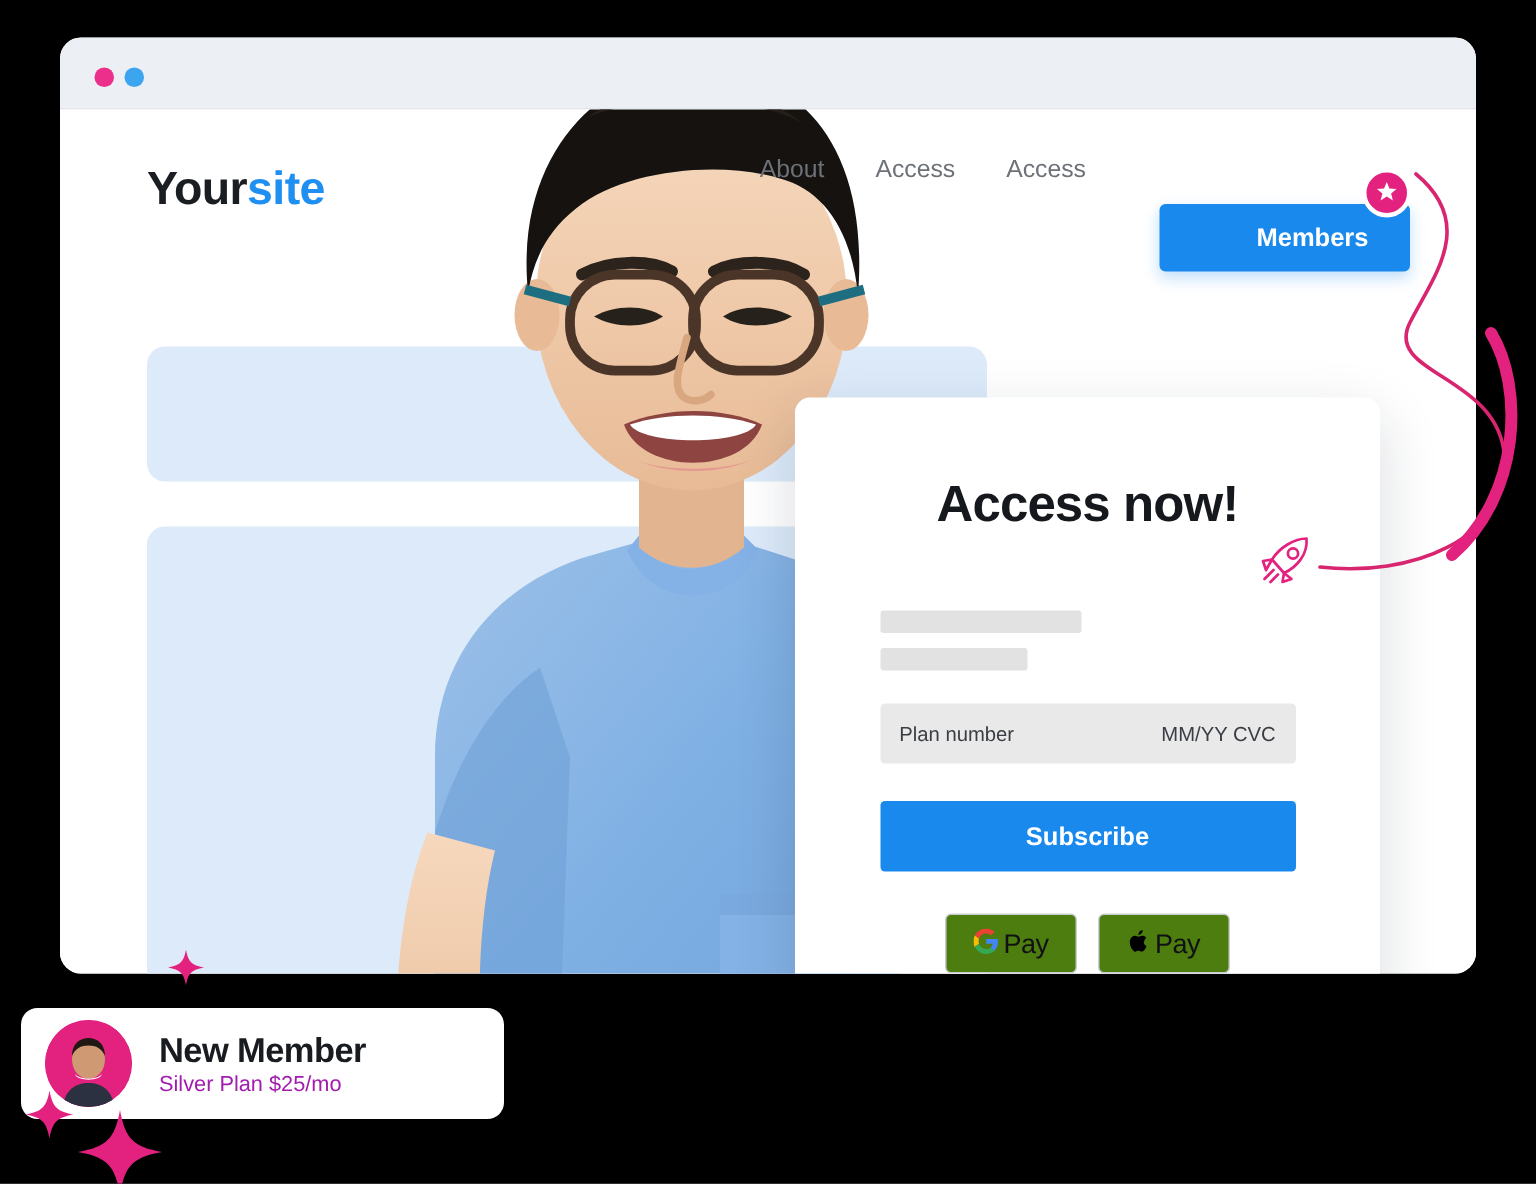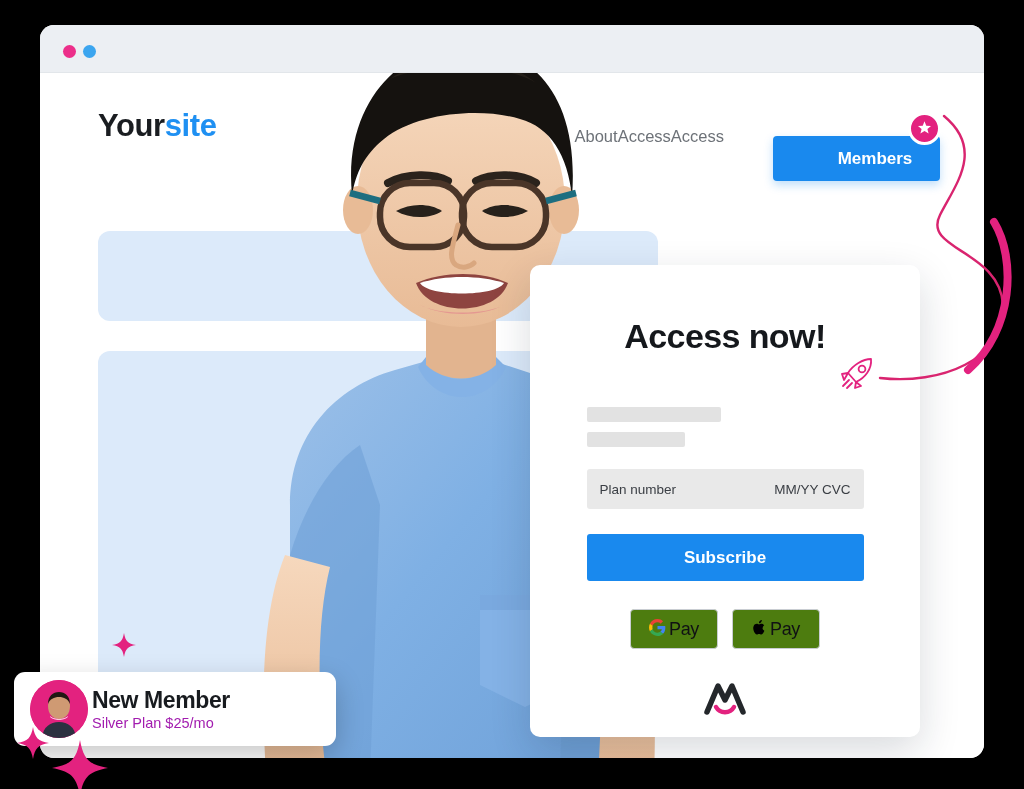--- a/index.html
+++ b/index.html
@@ -6,21 +6,21 @@
   html, body {
     width: 1024px; height: 789px;
     background: #000; overflow: hidden;
     font-family: "Liberation Sans", sans-serif;
   }
   #stage { position: relative; width: 1024px; height: 789px; background: #000; }
 
   
   .browser {
     position: absolute; left: 40px; top: 25px;
-    width: 944px; height: 733px;
+    width: 944px; height: 624px;
     background: #fff; border-radius: 14px;
     box-shadow: 0 18px 50px rgba(0,0,0,.35);
     overflow: hidden;
   }
   .chrome {
     position: absolute; left: 0; top: 0; width: 100%; height: 48px;
     background: #eceff3; border-bottom: 1px solid #e2e6ea;
   }
   .dot { position: absolute; top: 20px; width: 13px; height: 13px; border-radius: 50%; }
   .dot-pink { left: 23px; background: #ec2f8a; }
@@ -33,21 +33,21 @@
   
   .site-header {
     position: absolute; left: 0; top: 0; width: 100%; height: 110px; z-index: 6;
   }
   .logo {
     position: absolute; left: 58px; top: 35px;
     font-size: 31px; font-weight: bold; letter-spacing: -.4px;
   }
   .logo .dark { color: #1a1d21; }
   .logo .blue { color: #1f90f2; }
-  .nav { position: absolute; right: 260px; top: 54px; display: flex; }
+  .nav { position: absolute; right: 260px; top: 31px; display: flex; gap: 34px; }
   .nav a { color: #6d7278; font-size: 16.5px; text-decoration: none; }
   .members-btn {
     position: absolute; right: 44px; top: 63px;
     width: 167px; height: 45px; background: #1989ee; color: #fff;
     border: none; border-radius: 4px; cursor: pointer;
     font-size: 17px; font-weight: bold; font-family: inherit;
     box-shadow: 0 4px 10px rgba(25,137,238,.28);
     padding-left: 37px;
   }
   .star-badge {
@@ -107,21 +107,21 @@
   .member-card {
     position: absolute; left: 14px; top: 672px; width: 322px; height: 74px;
     background: #fff; border-radius: 11px; z-index: 12;
     box-shadow: 0 10px 28px rgba(0,0,0,.22);
     display: flex; align-items: center; padding-left: 16px;
   }
   .avatar {
     width: 58px; height: 58px; border-radius: 50%; background: #e3227f;
     overflow: hidden; flex: none; position: relative;
   }
-  .member-text { margin-left: 4px; }
+  .member-text { margin-left: 18px; }
   .member-title { font-size: 23px; font-weight: bold; color: #181b1f; letter-spacing: -.4px; }
   .member-sub { font-size: 14.5px; color: #a21caf; margin-top: 1px; }
 
   .sparkle { position: absolute; z-index: 13; }
   .spark-1 { left: 17px; top: 727px; }
   .spark-2 { left: 52px; top: 740px; }
   .spark-3 { left: 112px; top: 633px; }
 
   .curve-layer { position: absolute; left: 0; top: 0; width: 1024px; height: 789px; z-index: 10; pointer-events: none; }
 </style>

